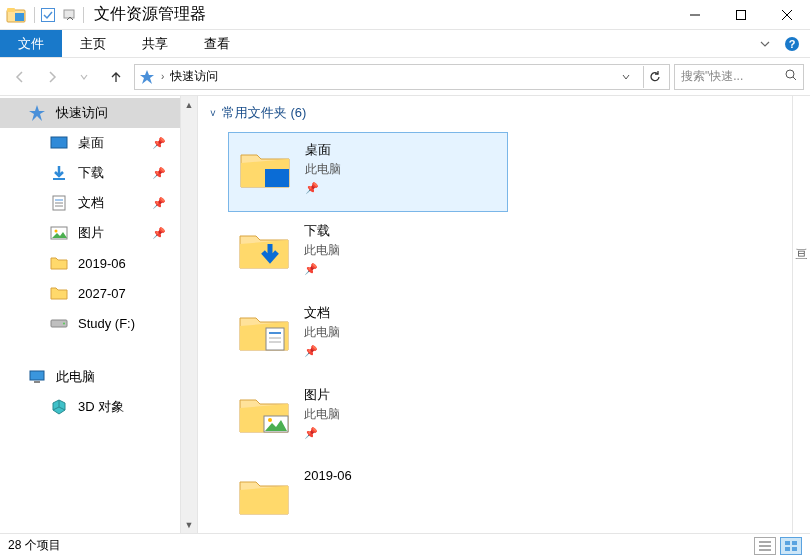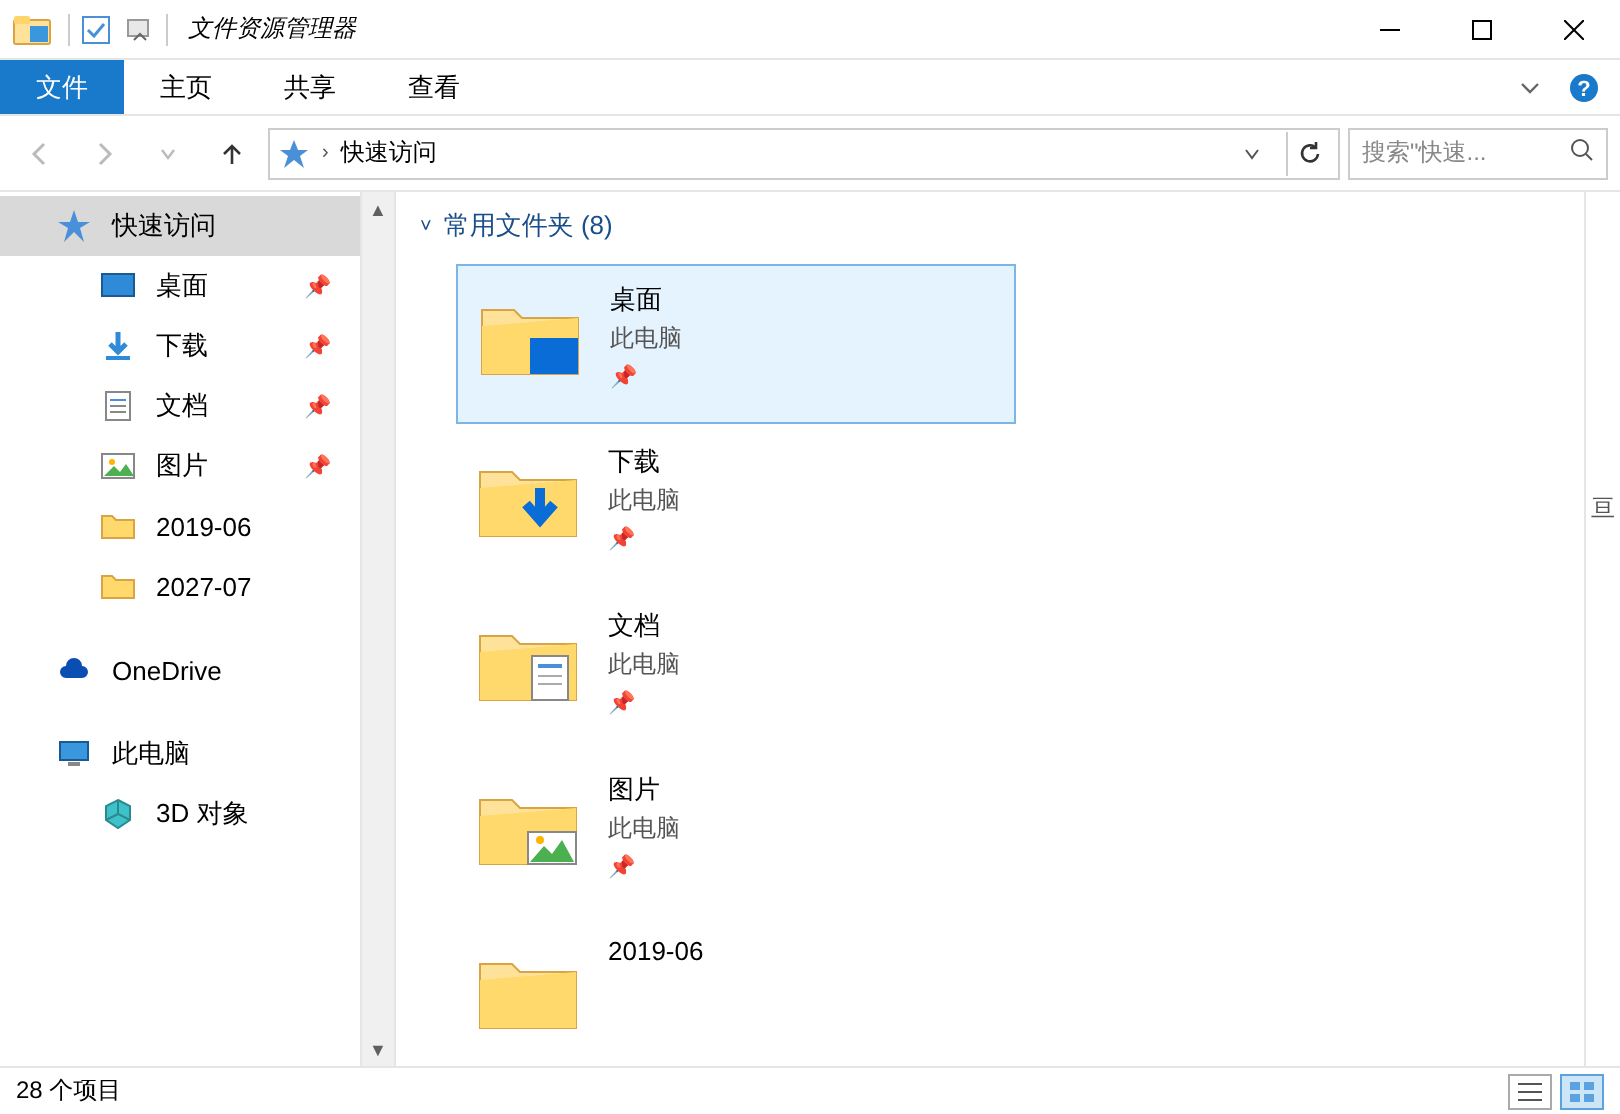--- a/index.html
+++ b/index.html
@@ -2,21 +2,21 @@
 <html><head>
 <meta charset="utf-8">
 <style>
 * { margin: 0; padding: 0; box-sizing: border-box; font-family: "Microsoft YaHei", "Segoe UI", sans-serif; }
 body { width: 810px; height: 557px; background: #fff; overflow: hidden; font-size: 12px; color: #000; }
 
 .titlebar { height: 30px; display: flex; align-items: center; border-bottom: 1px solid #e5e5e5; }
 .titlebar .app-icon { width: 20px; height: 20px; margin: 0 6px; }
 .titlebar .sep { width: 1px; height: 16px; background: #ccc; margin: 0 2px; }
 .titlebar .qa-icon { width: 16px; height: 16px; margin: 0 3px; display:flex; align-items:center; justify-content:center; }
-.titlebar .title { margin-left: 8px; font-size: 12px; font-style: italic; }
+.titlebar .title { margin-left: 8px; font-size: 16px; }
 .titlebar .spacer { flex: 1; }
 .titlebar .win-btn { width: 46px; height: 30px; display: flex; align-items: center; justify-content: center; cursor: pointer; }
 
 .ribbon { height: 28px; background: #fff; display: flex; align-items: stretch; border-bottom: 1px solid #e5e5e5; }
 .ribbon .tab { padding: 0 18px; display: flex; align-items: center; font-size: 13px; cursor: pointer; }
 .ribbon .tab.active { background: #1979ca; color: #fff; }
 .ribbon .rspacer { flex: 1; }
 .ribbon .caret { width: 30px; display:flex; align-items:center; justify-content:center; }
 .ribbon .help { width: 24px; display:flex; align-items:center; justify-content:center; margin-right:6px; }
 
@@ -248,29 +248,30 @@
           <span>2019-06</span>
         </div>
         <div class="item level2">
           <span class="icon">
             <svg class="mini-icon" viewBox="0 0 18 18">
               <path d="M1 5 L1 15 L17 15 L17 6 L8 6 L6 4 L1 4 Z" fill="#ffd96b" stroke="#d9a441"></path>
             </svg>
           </span>
           <span>2027-07</span>
         </div>
+        <div class="item level2">
+          <span class="icon">
+            <svg class="mini-icon" viewBox="0 0 18 18">
+              <rect x="1" y="6" width="16" height="7" rx="1" fill="#bfbfbf" stroke="#888"></rect>
+              <circle cx="14" cy="9.5" r="1" fill="#5c5"></circle>
+            </svg>
+          </span>
+          <span>Study (F:)</span>
+        </div>
         <div class="spacer-row"></div>
-        <div class="item level1">
-          <span class="icon">
-            <svg class="mini-icon" viewBox="0 0 18 18">
-              <path d="M5 13 A3 3 0 0 1 5 7 A4 4 0 0 1 13 7 A3 3 0 0 1 13 13 Z" fill="#0a4db3"></path>
-            </svg>
-          </span>
-          <span>OneDrive</span>
-        </div>
         <div class="spacer-row"></div>
         <div class="item level1">
           <span class="icon">
             <svg class="mini-icon" viewBox="0 0 18 18">
               <rect x="2" y="3" width="14" height="9" fill="#3a96dd" stroke="#1a5a93"></rect>
               <rect x="6" y="13" width="6" height="2" fill="#888"></rect>
             </svg>
           </span>
           <span>此电脑</span>
         </div>
@@ -287,21 +288,21 @@
     <div class="sb-scroll">
       <div class="arrow">▲</div>
       <div class="track"></div>
       <div class="arrow">▼</div>
     </div>
   </div>
   <div class="content">
     <div class="main">
       <div class="group-head">
         <span class="chev">˅</span>
-        <span>常用文件夹 (8)</span>
+        <span>常用文件夹 (6)</span>
       </div>
       <div class="items-grid" id="items-grid">
           <div class="folder-item sel">
             <div class="thumb">
               <svg width="56" height="48" viewBox="0 0 56 48">
                 <path d="M4 10 L4 42 L52 42 L52 14 L24 14 L20 10 Z" fill="#ffe29a" stroke="#d9a441"></path>
                 <path d="M4 18 L52 14 L52 42 L4 42 Z" fill="#ffd96b"></path>
                 <rect x="28" y="24" width="24" height="18" fill="#0a6cd6"></rect>
               </svg>
             </div>

